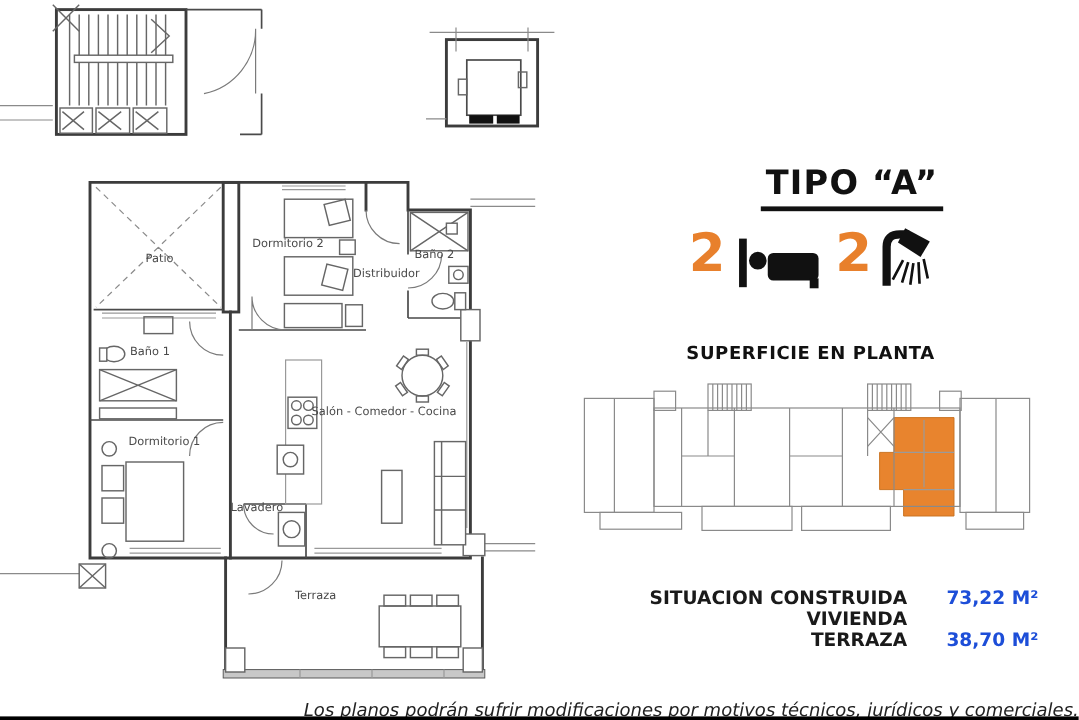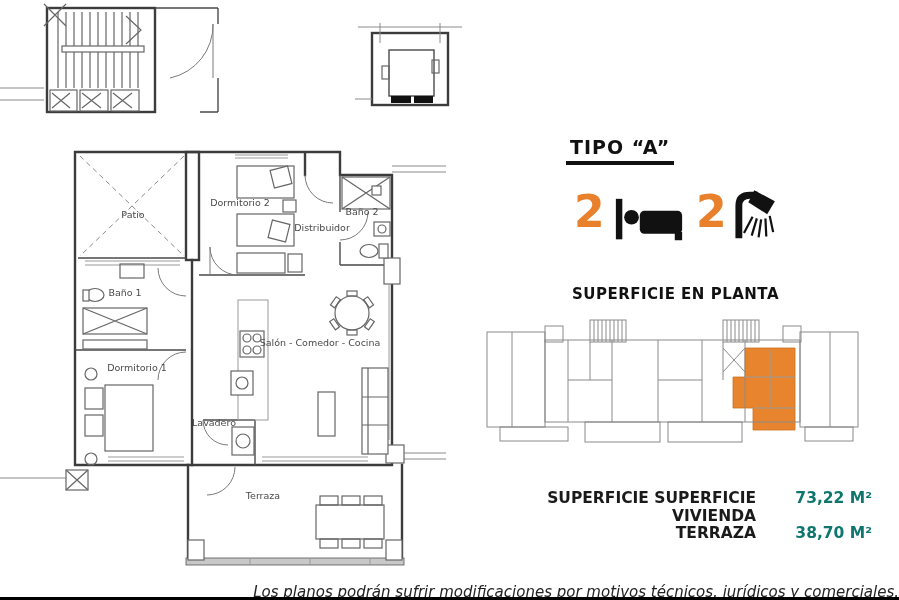--- a/index.html
+++ b/index.html
@@ -2,30 +2,30 @@
 <html><head>
 <meta charset="utf-8">
 <style>
   html,body{margin:0;padding:0;background:#ffffff;}
   body{width:899px;height:600px;overflow:hidden;font-family:"DejaVu Sans","Liberation Sans",sans-serif;}
   .sheet{position:relative;width:899px;height:600px;background:#fff;}
   svg{position:absolute;left:0;top:0;}
   .abs{position:absolute;}
 
   
-  .type-title{left:566px;top:136px;width:220px;text-align:left;font-size:19px;font-weight:bold;color:#111;letter-spacing:1px;}
+  .type-title{left:566px;top:136px;width:220px;text-align:right;font-size:28px;font-weight:bold;color:#111;letter-spacing:1px;}
   .type-title span{display:inline-block;border-bottom:4px solid #111;padding:0 4px 3px 4px;}
   .feat-num{font-size:44px;font-weight:bold;color:#E8802C;line-height:1;}
   .num-bed{left:574px;top:190px;}
   .num-shower{left:696px;top:190px;}
   .icon-bed{left:612px;top:197px;}
   .icon-shower{left:732px;top:188px;}
   .situ-title{left:558px;top:285px;width:235px;text-align:center;font-size:15px;font-weight:bold;color:#111;letter-spacing:0.5px;}
   .area-label{left:468px;top:0;width:288px;text-align:right;font-size:15.5px;font-weight:bold;color:#1a1a1a;}
-  .area-value{left:782px;top:0;width:90px;text-align:right;font-size:15.5px;font-weight:bold;color:#0f766e;}
+  .area-value{left:782px;top:0;width:90px;text-align:center;font-size:15.5px;font-weight:bold;color:#1d4ed8;}
   .row1{top:489px;}
   .row2{top:524px;}
   .disclaimer{left:0;top:583px;width:899px;text-align:right;font-style:italic;font-size:15px;color:#222;}
   .bottom-bar{left:0;top:597px;width:899px;height:3px;background:#000;}
 
   
   .wall{stroke:#3c3c3c;stroke-width:2.4;fill:none;stroke-linecap:square;}
   .wallthin{stroke:#4a4a4a;stroke-width:1.4;fill:none;}
   .furn{stroke:#666;stroke-width:1.2;fill:none;}
   .furnf{stroke:#666;stroke-width:1.2;fill:#fff;}
@@ -248,20 +248,20 @@
 
   <div class="abs feat-num num-shower">2</div>
   <svg class="abs icon-shower" width="48" height="54" viewBox="0 0 56 62">
     <path d="M8,58 L8,20 Q8,8 21,8 L30,8" stroke="#111" stroke-width="8" fill="none"></path>
     <path d="M26,2 L50,15 L41,30 L19,16 Z" fill="#111"></path>
     <path d="M24,33 L14,52 M29,35 L23,55 M34,36 L31,57 M39,35 L40,56 M44,32 L48,51" stroke="#111" stroke-width="2.6" fill="none"></path>
   </svg>
 
   <div class="abs situ-title">SUPERFICIE EN PLANTA</div>
 
-  <div class="abs area-label row1">SUPERFICIE SUPERFICIE VIVIENDA</div>
+  <div class="abs area-label row1">SITUACION CONSTRUIDA VIVIENDA</div>
   <div class="abs area-value row1">73,22 M²</div>
   <div class="abs area-label row2">TERRAZA</div>
   <div class="abs area-value row2">38,70 M²</div>
 
   <div class="abs disclaimer">Los planos podrán sufrir modificaciones por motivos técnicos, jurídicos y comerciales.</div>
   <div class="abs bottom-bar"></div>
 </div>
 
 </body></html>

